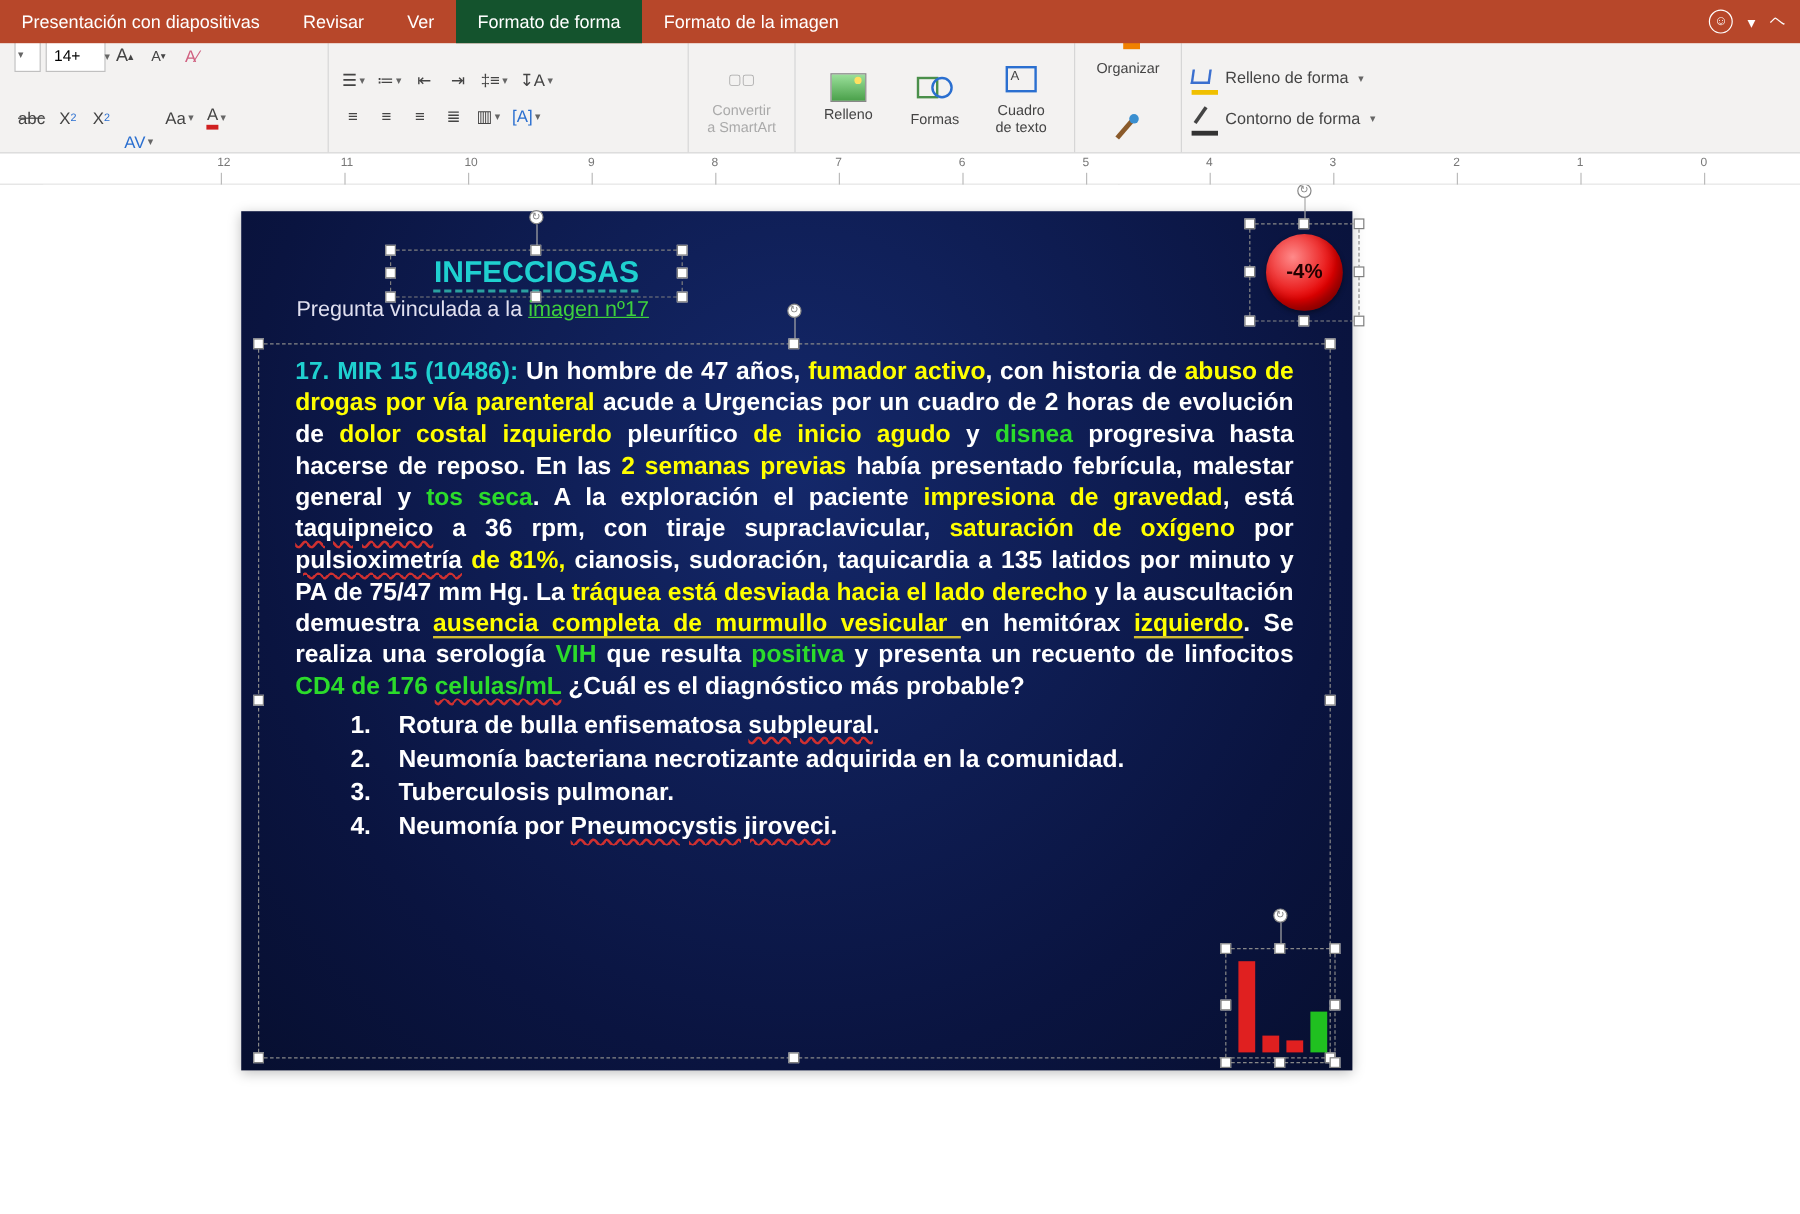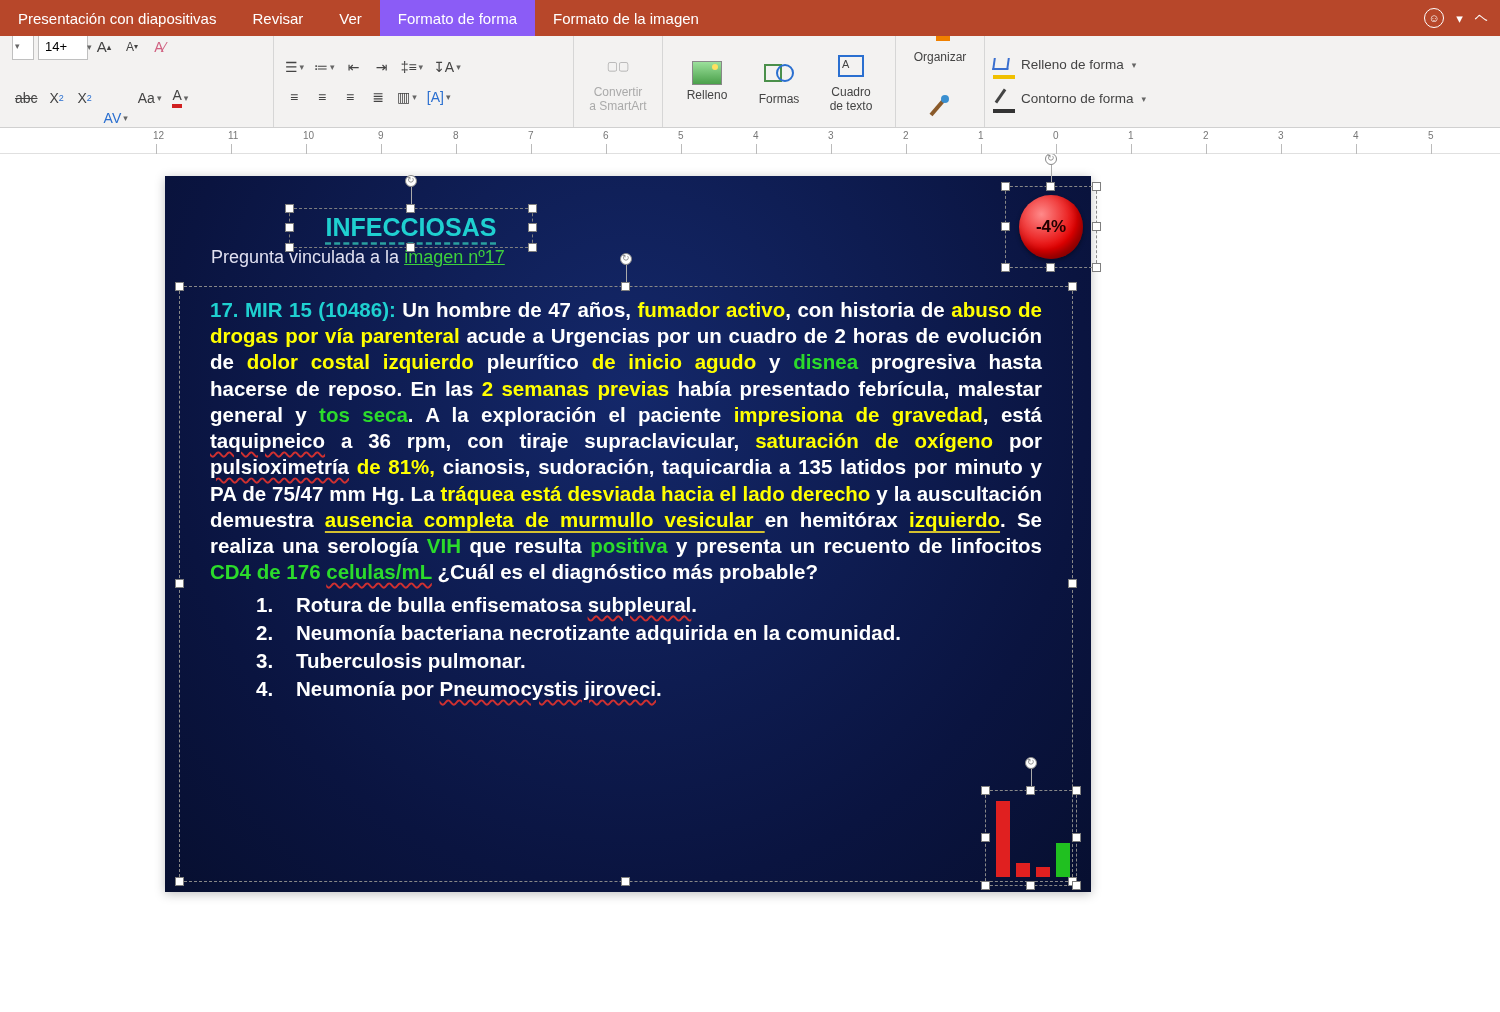--- a/index.html
+++ b/index.html
@@ -16,21 +16,21 @@
     position: relative;
   }
   .titlebar .tab {
     padding: 0 18px;
     height: 36px;
     display: flex;
     align-items: center;
     cursor: pointer;
   }
   .titlebar .tab.active {
-    background: #8b5cf6;
+    background: #14532d;
   }
   .titlebar .window-controls {
     position: absolute;
     right: 0;
     top: 0;
     display: flex;
     align-items: center;
     height: 36px;
     gap: 12px;
     padding-right: 12px;
@@ -93,29 +93,30 @@
   .pen-outline { width:22px;height:22px;position:relative; }
   .pen-outline .pen { width:3px;height:16px;background:#444;transform:rotate(35deg);margin-left:6px;}
   .pen-outline .underline { position:absolute;bottom:-3px;left:0;width:22px;height:4px;background:#333;}
 
   
   .ruler-wrap { height:26px; background:#fff; position:relative; border-bottom:1px solid #e0e0e0;}
   .ruler {
     position:absolute; left:156px; right:0; top:0; height:26px;
     display:flex; align-items:flex-end; font-size:10px; color:#777;
   }
-  .ruler .seg { flex:0 0 75px; border-left:1px solid #bbb; height:10px; position:relative; }
+  .ruler .seg { flex:0 0 75px; border-left:1px solid #bbb; height:10px; position:relative;margin-left:28px; }
   .ruler .seg span { position:absolute; top:-14px; left:-4px; }
 
   
   .canvas {
     position:relative;
     background:#fff;
     height: calc(1012px - 36px - 92px - 26px);
     overflow:hidden;
+    margin-left:36px;
   }
   .slide {
     position:absolute;
     left:165px; top:22px;
     width:926px; height:716px;
     background: radial-gradient(ellipse at 50% 30%, #14286a 0%, #0a1440 70%, #070f30 100%);
     box-shadow: 0 2px 10px rgba(0,0,0,0.25);
   }
 
   

